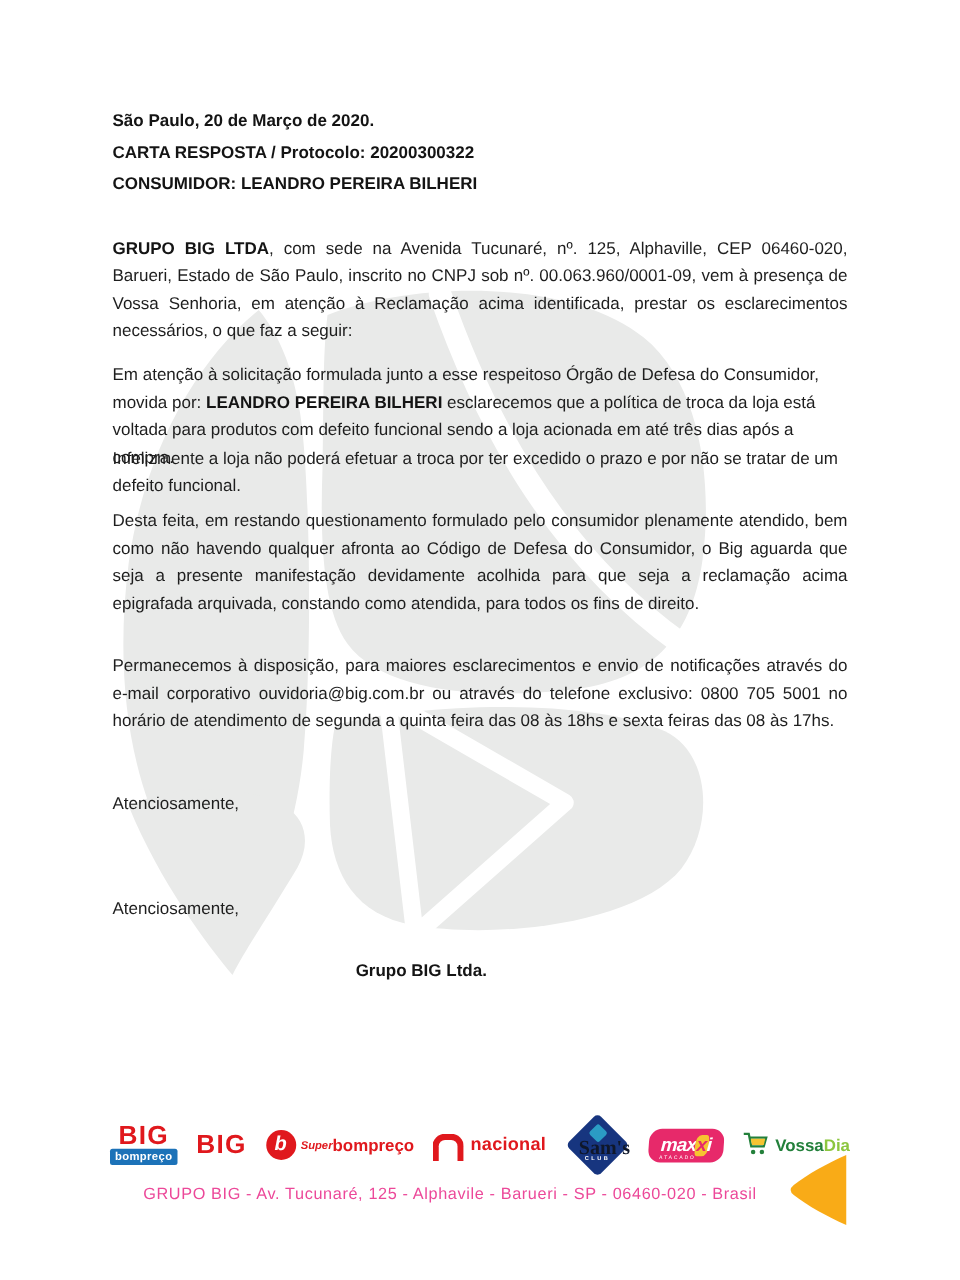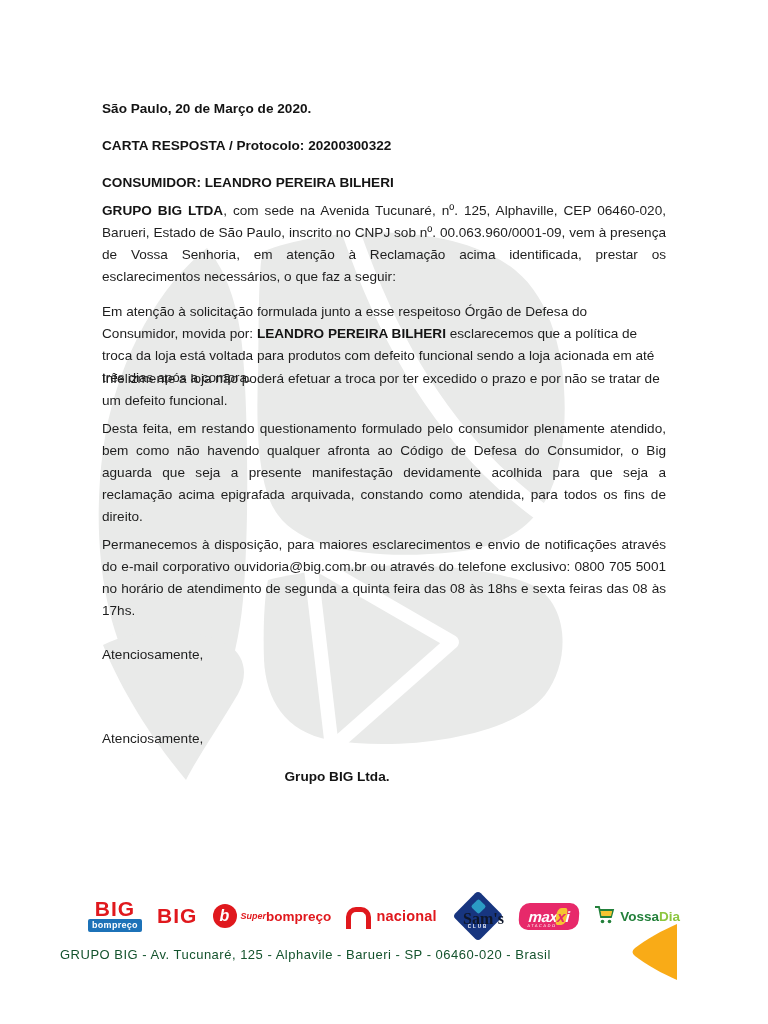--- a/index.html
+++ b/index.html
@@ -7,21 +7,21 @@
     position:relative; width:768px; height:1024px; background:#ffffff;
     overflow:hidden; font-family:"Liberation Sans", sans-serif; color:#1e1e1e;
   }
   .watermark { position:absolute; left:0; top:0; z-index:0; }
   .content { position:absolute; left:0; top:0; width:768px; height:1024px; z-index:1; }
 
   .tblock { position:absolute; left:90px; width:588px; font-size:13.6px; line-height:22px; }
   .hdr { line-height:25px; font-weight:bold; color:#141414; }
   .hdr p { margin:0; }
   .just { text-align:justify; }
-  .tblock p { margin:12px; }
+  .tblock p { margin:0; }
   b { color:#141414; }
 
   .sig { position:absolute; left:90px; width:494px; text-align:center;
          font-weight:bold; color:#141414; font-size:13.6px; line-height:26px; }
   .sig p { margin:0; }
 
   
   .brands { position:absolute; left:88px; top:893px; width:592px; height:46px;
             display:flex; align-items:center; justify-content:space-between; }
   .brand { display:flex; align-items:center; }
@@ -59,22 +59,22 @@
   .maxxi .xstar { color:#e7296a; background:#f6c431; font-weight:bold; font-style:italic;
                   font-size:15px; border-radius:50% 20% 50% 20%; padding:0 1px; margin:0 -1px; }
   .maxxi .atacado { position:absolute; left:9px; bottom:2px; color:#fff; font-size:4px;
                     letter-spacing:1.5px; }
 
   .tododia { display:flex; align-items:center; }
   .td-cart { margin-right:4px; }
   .td-1 { color:#23803b; font-weight:bold; font-size:13.5px; }
   .td-2 { color:#8cc63f; font-weight:bold; font-size:13.5px; }
 
-  .address { position:absolute; left:60px; top:947px; width:600px; text-align:left;
-             color:#14532d; font-size:13px; letter-spacing:.5px; }
+  .address { position:absolute; left:60px; top:947px; width:600px; text-align:center;
+             color:#ec4899; font-size:13px; letter-spacing:.5px; }
 
   .arrow { position:absolute; left:625px; top:921px; }
 </style>
 </head>
 <body>
 
 <div class="page">
 
   <svg class="watermark" width="768" height="1024" viewBox="0 0 768 1024">
     <g fill="#e9eae9">

